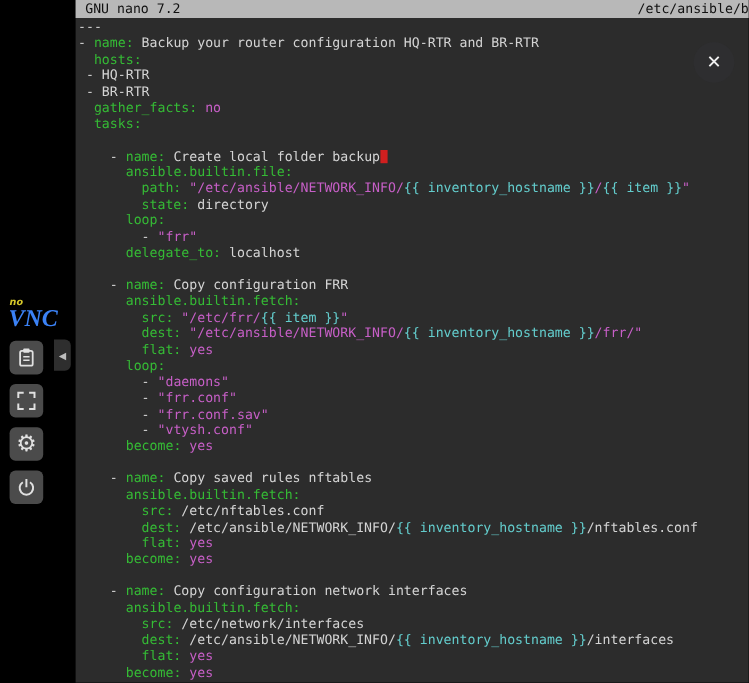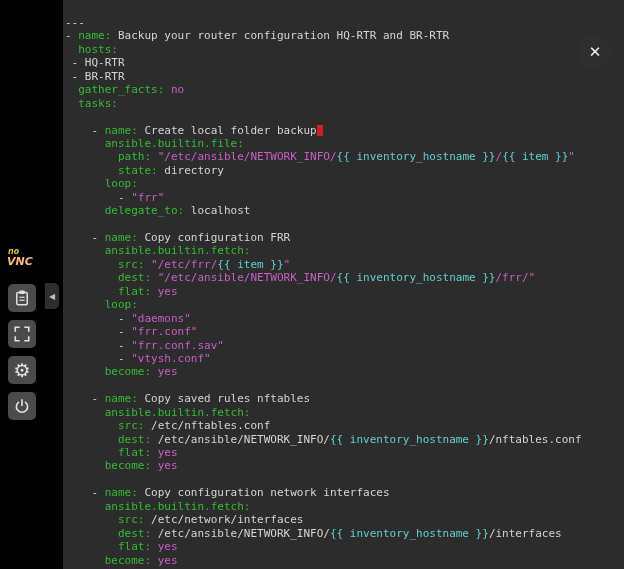--- a/index.html
+++ b/index.html
@@ -18,22 +18,22 @@
   .vnc-logo {
     position: absolute; left: 7px; top: 248px; width: 36px; height: 30px;
     font-family: "DejaVu Sans", sans-serif; line-height: 1;
     cursor: default;
   }
   .vnc-logo .logo-top {
     display: block; color: #d6c82a; font-size: 8px; font-weight: bold;
     font-style: italic; letter-spacing: 0px; margin-left: 1px;
   }
   .vnc-logo .logo-main {
-    display: block; color: #fdba74; font-size: 11px; font-weight: bold;
-    font-style: italic; letter-spacing: 0px;
+    display: block; color: #3b82f6; font-size: 20px; font-weight: bold;
+    font-style: italic; letter-spacing: 0px; font-family: Liberation Serif, serif;
   }
   .ctrl-buttons { position: absolute; left: 8px; top: 284px; width: 28px; }
   .ctrl-btn {
     width: 28px; height: 28px; margin-bottom: 8px; border-radius: 5px;
     background: #4b4b4b; display: flex; align-items: center; justify-content: center;
     cursor: pointer;
   }
   .ctrl-btn svg { display: block; }
   .gear-glyph {
     font-family: "DejaVu Sans", sans-serif; color: #e0e0e0; font-size: 19px;
@@ -123,20 +123,24 @@
         </span>
       </div>
     </div>
 
     <div class="handle">
       <span>◀</span>
     </div>
   </div>
 
   <div class="terminal">
+    <div class="titlebar">
+      <span class="tb-left">GNU nano 7.2</span>
+      <span class="tb-right">/etc/ansible/b</span>
+    </div>
     <div class="editor" id="editor"><div class="line"><span style="color: rgb(212, 212, 212);">---</span></div><div class="line"><span style="color: rgb(212, 212, 212);">- </span><span style="color: rgb(53, 187, 53);">name:</span><span style="color: rgb(212, 212, 212);"> Backup your router configuration HQ-RTR and BR-RTR</span></div><div class="line"><span style="color: rgb(212, 212, 212);">  </span><span style="color: rgb(53, 187, 53);">hosts:</span></div><div class="line"><span style="color: rgb(212, 212, 212);"> - HQ-RTR</span></div><div class="line"><span style="color: rgb(212, 212, 212);"> - BR-RTR</span></div><div class="line"><span style="color: rgb(212, 212, 212);">  </span><span style="color: rgb(53, 187, 53);">gather_facts:</span><span style="color: rgb(212, 212, 212);"> </span><span style="color: rgb(199, 95, 199);">no</span></div><div class="line"><span style="color: rgb(212, 212, 212);">  </span><span style="color: rgb(53, 187, 53);">tasks:</span></div><div class="line">&nbsp;</div><div class="line"><span style="color: rgb(212, 212, 212);">    - </span><span style="color: rgb(53, 187, 53);">name:</span><span style="color: rgb(212, 212, 212);"> Create local folder backup</span><span class="cursor-block" style="background: rgb(208, 31, 31);"></span></div><div class="line"><span style="color: rgb(212, 212, 212);">      </span><span style="color: rgb(53, 187, 53);">ansible.builtin.file:</span></div><div class="line"><span style="color: rgb(212, 212, 212);">        </span><span style="color: rgb(53, 187, 53);">path:</span><span style="color: rgb(212, 212, 212);"> </span><span style="color: rgb(199, 95, 199);">"/etc/ansible/NETWORK_INFO/</span><span style="color: rgb(99, 204, 204);">{{ inventory_hostname }}</span><span style="color: rgb(199, 95, 199);">/</span><span style="color: rgb(99, 204, 204);">{{ item }}</span><span style="color: rgb(199, 95, 199);">"</span></div><div class="line"><span style="color: rgb(212, 212, 212);">        </span><span style="color: rgb(53, 187, 53);">state:</span><span style="color: rgb(212, 212, 212);"> directory</span></div><div class="line"><span style="color: rgb(212, 212, 212);">      </span><span style="color: rgb(53, 187, 53);">loop:</span></div><div class="line"><span style="color: rgb(212, 212, 212);">        - </span><span style="color: rgb(199, 95, 199);">"frr"</span></div><div class="line"><span style="color: rgb(212, 212, 212);">      </span><span style="color: rgb(53, 187, 53);">delegate_to:</span><span style="color: rgb(212, 212, 212);"> localhost</span></div><div class="line">&nbsp;</div><div class="line"><span style="color: rgb(212, 212, 212);">    - </span><span style="color: rgb(53, 187, 53);">name:</span><span style="color: rgb(212, 212, 212);"> Copy configuration FRR</span></div><div class="line"><span style="color: rgb(212, 212, 212);">      </span><span style="color: rgb(53, 187, 53);">ansible.builtin.fetch:</span></div><div class="line"><span style="color: rgb(212, 212, 212);">        </span><span style="color: rgb(53, 187, 53);">src:</span><span style="color: rgb(212, 212, 212);"> </span><span style="color: rgb(199, 95, 199);">"/etc/frr/</span><span style="color: rgb(99, 204, 204);">{{ item }}</span><span style="color: rgb(199, 95, 199);">"</span></div><div class="line"><span style="color: rgb(212, 212, 212);">        </span><span style="color: rgb(53, 187, 53);">dest:</span><span style="color: rgb(212, 212, 212);"> </span><span style="color: rgb(199, 95, 199);">"/etc/ansible/NETWORK_INFO/</span><span style="color: rgb(99, 204, 204);">{{ inventory_hostname }}</span><span style="color: rgb(199, 95, 199);">/frr/"</span></div><div class="line"><span style="color: rgb(212, 212, 212);">        </span><span style="color: rgb(53, 187, 53);">flat:</span><span style="color: rgb(212, 212, 212);"> </span><span style="color: rgb(199, 95, 199);">yes</span></div><div class="line"><span style="color: rgb(212, 212, 212);">      </span><span style="color: rgb(53, 187, 53);">loop:</span></div><div class="line"><span style="color: rgb(212, 212, 212);">        - </span><span style="color: rgb(199, 95, 199);">"daemons"</span></div><div class="line"><span style="color: rgb(212, 212, 212);">        - </span><span style="color: rgb(199, 95, 199);">"frr.conf"</span></div><div class="line"><span style="color: rgb(212, 212, 212);">        - </span><span style="color: rgb(199, 95, 199);">"frr.conf.sav"</span></div><div class="line"><span style="color: rgb(212, 212, 212);">        - </span><span style="color: rgb(199, 95, 199);">"vtysh.conf"</span></div><div class="line"><span style="color: rgb(212, 212, 212);">      </span><span style="color: rgb(53, 187, 53);">become:</span><span style="color: rgb(212, 212, 212);"> </span><span style="color: rgb(199, 95, 199);">yes</span></div><div class="line">&nbsp;</div><div class="line"><span style="color: rgb(212, 212, 212);">    - </span><span style="color: rgb(53, 187, 53);">name:</span><span style="color: rgb(212, 212, 212);"> Copy saved rules nftables</span></div><div class="line"><span style="color: rgb(212, 212, 212);">      </span><span style="color: rgb(53, 187, 53);">ansible.builtin.fetch:</span></div><div class="line"><span style="color: rgb(212, 212, 212);">        </span><span style="color: rgb(53, 187, 53);">src:</span><span style="color: rgb(212, 212, 212);"> /etc/nftables.conf</span></div><div class="line"><span style="color: rgb(212, 212, 212);">        </span><span style="color: rgb(53, 187, 53);">dest:</span><span style="color: rgb(212, 212, 212);"> /etc/ansible/NETWORK_INFO/</span><span style="color: rgb(99, 204, 204);">{{ inventory_hostname }}</span><span style="color: rgb(212, 212, 212);">/nftables.conf</span></div><div class="line"><span style="color: rgb(212, 212, 212);">        </span><span style="color: rgb(53, 187, 53);">flat:</span><span style="color: rgb(212, 212, 212);"> </span><span style="color: rgb(199, 95, 199);">yes</span></div><div class="line"><span style="color: rgb(212, 212, 212);">      </span><span style="color: rgb(53, 187, 53);">become:</span><span style="color: rgb(212, 212, 212);"> </span><span style="color: rgb(199, 95, 199);">yes</span></div><div class="line">&nbsp;</div><div class="line"><span style="color: rgb(212, 212, 212);">    - </span><span style="color: rgb(53, 187, 53);">name:</span><span style="color: rgb(212, 212, 212);"> Copy configuration network interfaces</span></div><div class="line"><span style="color: rgb(212, 212, 212);">      </span><span style="color: rgb(53, 187, 53);">ansible.builtin.fetch:</span></div><div class="line"><span style="color: rgb(212, 212, 212);">        </span><span style="color: rgb(53, 187, 53);">src:</span><span style="color: rgb(212, 212, 212);"> /etc/network/interfaces</span></div><div class="line"><span style="color: rgb(212, 212, 212);">        </span><span style="color: rgb(53, 187, 53);">dest:</span><span style="color: rgb(212, 212, 212);"> /etc/ansible/NETWORK_INFO/</span><span style="color: rgb(99, 204, 204);">{{ inventory_hostname }}</span><span style="color: rgb(212, 212, 212);">/interfaces</span></div><div class="line"><span style="color: rgb(212, 212, 212);">        </span><span style="color: rgb(53, 187, 53);">flat:</span><span style="color: rgb(212, 212, 212);"> </span><span style="color: rgb(199, 95, 199);">yes</span></div><div class="line"><span style="color: rgb(212, 212, 212);">      </span><span style="color: rgb(53, 187, 53);">become:</span><span style="color: rgb(212, 212, 212);"> </span><span style="color: rgb(199, 95, 199);">yes</span></div></div>
   </div>
 
   <div class="close-btn">
     <span>✕</span>
   </div>
 
 </div>
 
 </body></html>

